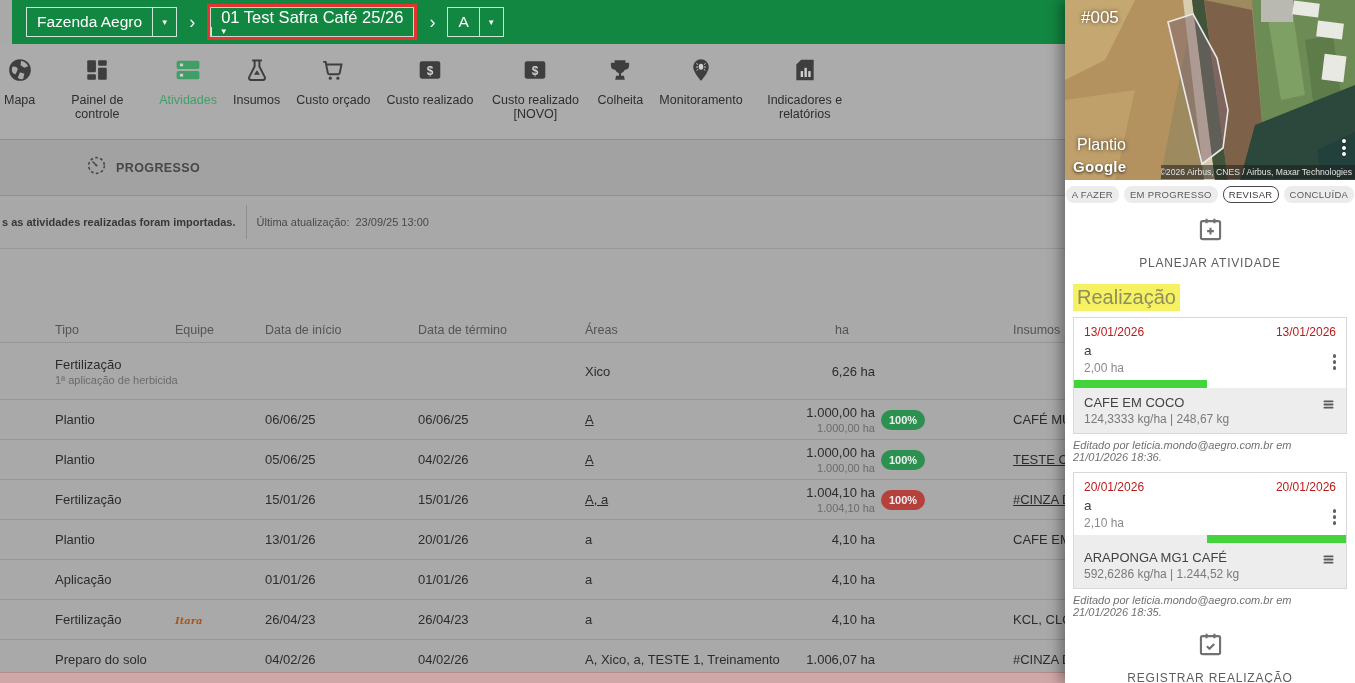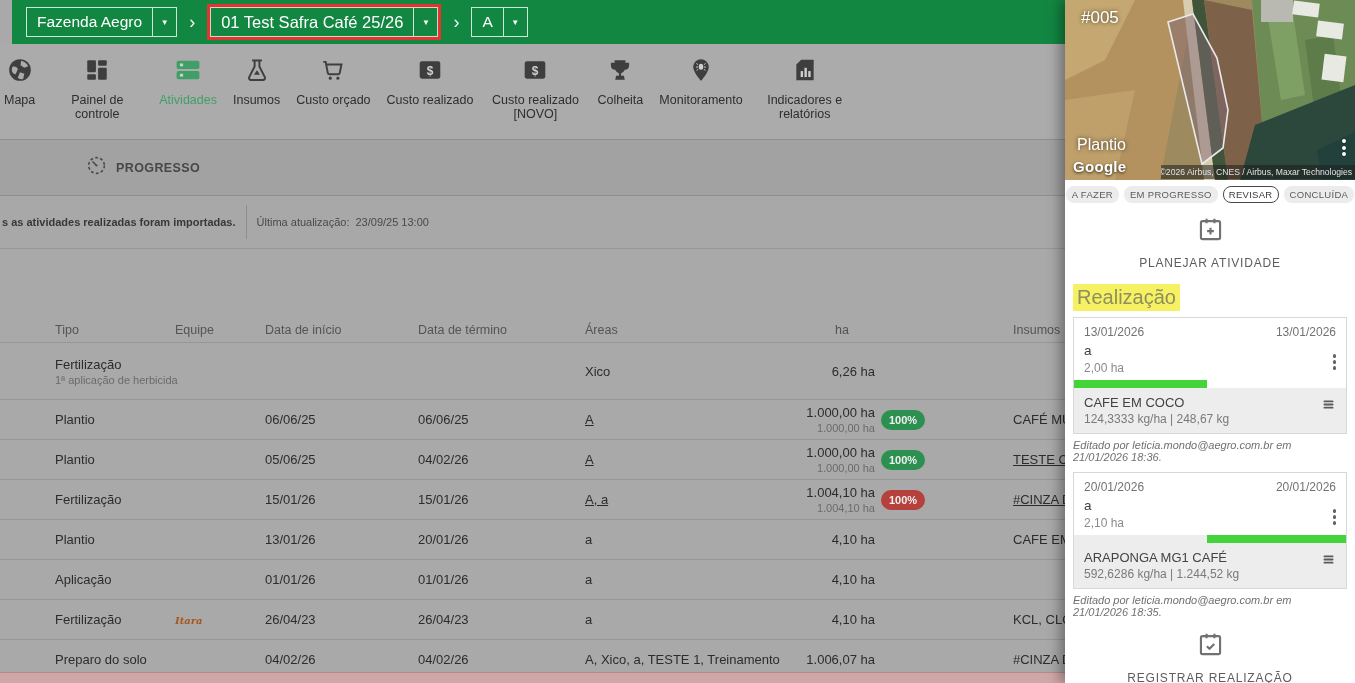--- a/index.html
+++ b/index.html
@@ -71,21 +71,21 @@
   .chip.selected { background:#fff; border-color:#4a4a4a; color:#3a3a3a; }
 
   .action-block { display:flex; flex-direction:column; align-items:center; margin-top:13px; cursor:pointer; }
   .action-label { margin-top:9px; font-size:12px; font-weight:500; letter-spacing:.8px; color:#5d5d5d; }
 
   .realizacao-wrap { margin:14px 8px 6px 8px; }
   .realizacao { display:inline-block; background:#f5f163; color:#8e8e5e; font-size:20px; padding:2px 4px; }
 
   .card { position:relative; margin:0 8px; width:274px; border:1px solid #d8d8d8; background:#fff; }
   .card-top { padding:7px 10px 5px; }
-  .card-dates { display:flex; justify-content:space-between; font-size:12px; color:#737373; }
+  .card-dates { display:flex; justify-content:space-between; font-size:12px; color:#b91c1c; }
   .card-area { margin-top:4px; font-size:13.5px; color:#3d3d3d; }
   .card-ha { margin-top:3px; font-size:12px; color:#8a8a8a; }
   .card .kebab { position:absolute; right:10px; top:36px; }
   .card .kebab i { background:#616161; box-shadow:none; width:3.5px; height:3.5px; }
   .progress-row { height:8px; background:#fff; display:flex; }
   .progress-row.gray { background:#ededed; }
   .progress-bar { height:8px; background:#43d43c; }
   .progress-bar.right { margin-left:auto; }
   .card-insumo { position:relative; background:#ededed; padding:7px 10px; }
   .card-insumo-name { font-size:13px; color:#434343; }
@@ -98,21 +98,21 @@
 
 <div class="app">
 
   <header class="topbar">
     <div class="tb-btn">
       <span class="tb-label">Fazenda Aegro</span>
       <span class="tb-arrow">▼</span>
     </div>
     <span class="tb-sep">›</span>
     <div class="season-hl">
-      <div class="tb-btn" style="border-color:#cfd8cf;">
+      <div class="tb-btn" style="border-color:#cfd8cf;flex-direction:column;">
         <span class="tb-label">01 Test Safra Café 25/26</span>
         <span class="tb-arrow">▼</span>
       </div>
     </div>
     <span class="tb-sep">›</span>
     <div class="tb-btn">
       <span class="tb-label">A</span>
       <span class="tb-arrow">▼</span>
     </div>
   </header>

